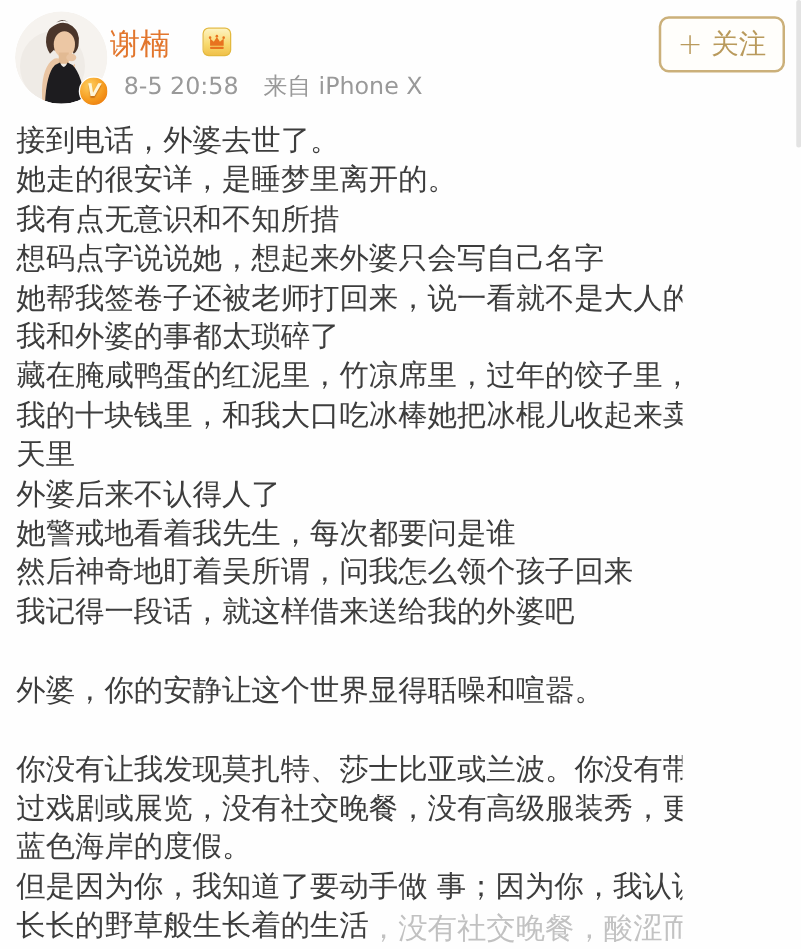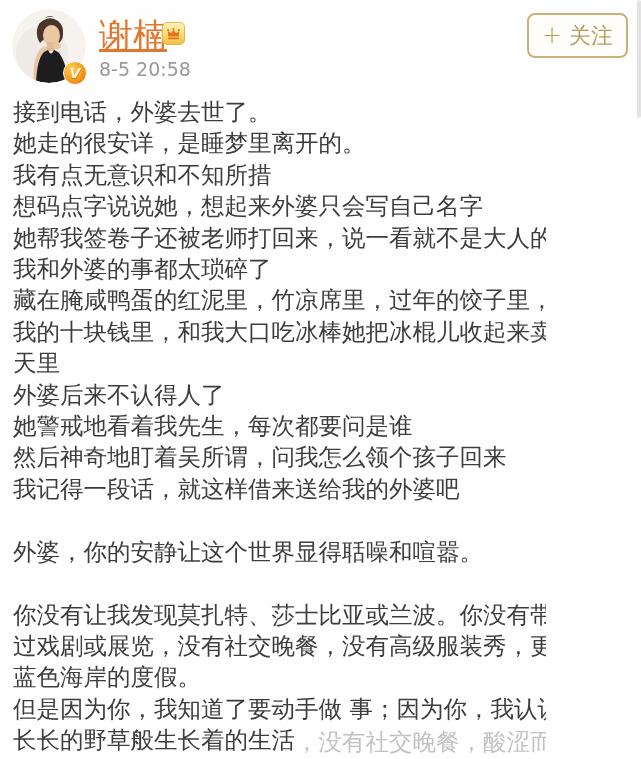--- a/index.html
+++ b/index.html
@@ -23,25 +23,24 @@
     position:absolute; right:-1px; bottom:-2px;
     width:24px; height:24px; border-radius:50%;
     background:radial-gradient(circle at 35% 30%, #ffcf5e 0%, #f59a1e 55%, #e86c06 100%);
     border:1.5px solid #fff;
     display:flex; align-items:center; justify-content:center;
     color:#fff6d8; font-weight:bold; font-style:italic;
     font-size:14px; line-height:1;
     text-shadow:0 1px 1px rgba(160,70,0,.5);
   }
   .author-name {
-    position:absolute; left:99px; top:20px;
-    font-size:34px; line-height:30px;
+    position:absolute; left:88px; top:20px;
+    font-size:24px; line-height:30px;
     color:var(--author-name,#e2762d);
     cursor:pointer;
-    text-decoration:underline;
   }
   .crown-badge {
     position:absolute; left:162px; top:22px;
     width:23px; height:23px; border-radius:5px;
     background:linear-gradient(180deg,#fdf3c1 0%,#f8d96d 60%,#f0c14b 100%);
     border:1px solid #e3b93e;
     display:flex; align-items:center; justify-content:center;
   }
   .post-meta {
     position:absolute; left:99px; top:57px;
@@ -126,20 +125,21 @@
       <path d="M2.2 11.2 L2.2 5.2 L5.4 7.8 L8 3.8 L10.6 7.8 L13.8 5.2 L13.8 11.2 Z" fill="#e8731f"></path>
       <rect x="2.2" y="12.2" width="11.6" height="1.8" rx="0.6" fill="#e8731f"></rect>
       <circle cx="2.2" cy="4.4" r="1.1" fill="#e8731f"></circle>
       <circle cx="8" cy="3.1" r="1.1" fill="#e8731f"></circle>
       <circle cx="13.8" cy="4.4" r="1.1" fill="#e8731f"></circle>
     </svg>
   </div>
 
   <div class="post-meta">
     <span>8-5 20:58</span>
+    <span>来自 iPhone X</span>
   </div>
 
   <button class="follow-button">
     <span class="plus">+</span>
     <span>关注</span>
   </button>
 
 </div>
 
 <div class="post-content"><span>接到电话，外婆去世了。

